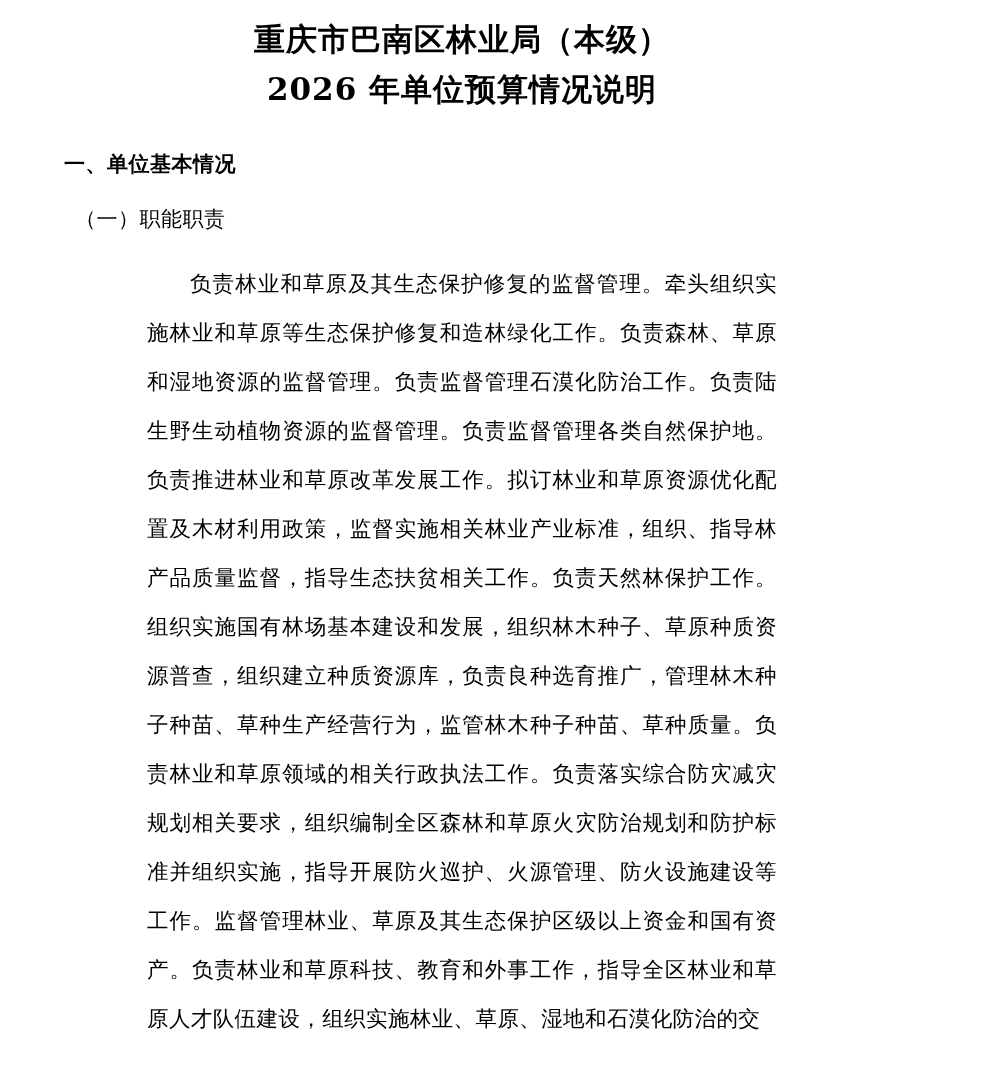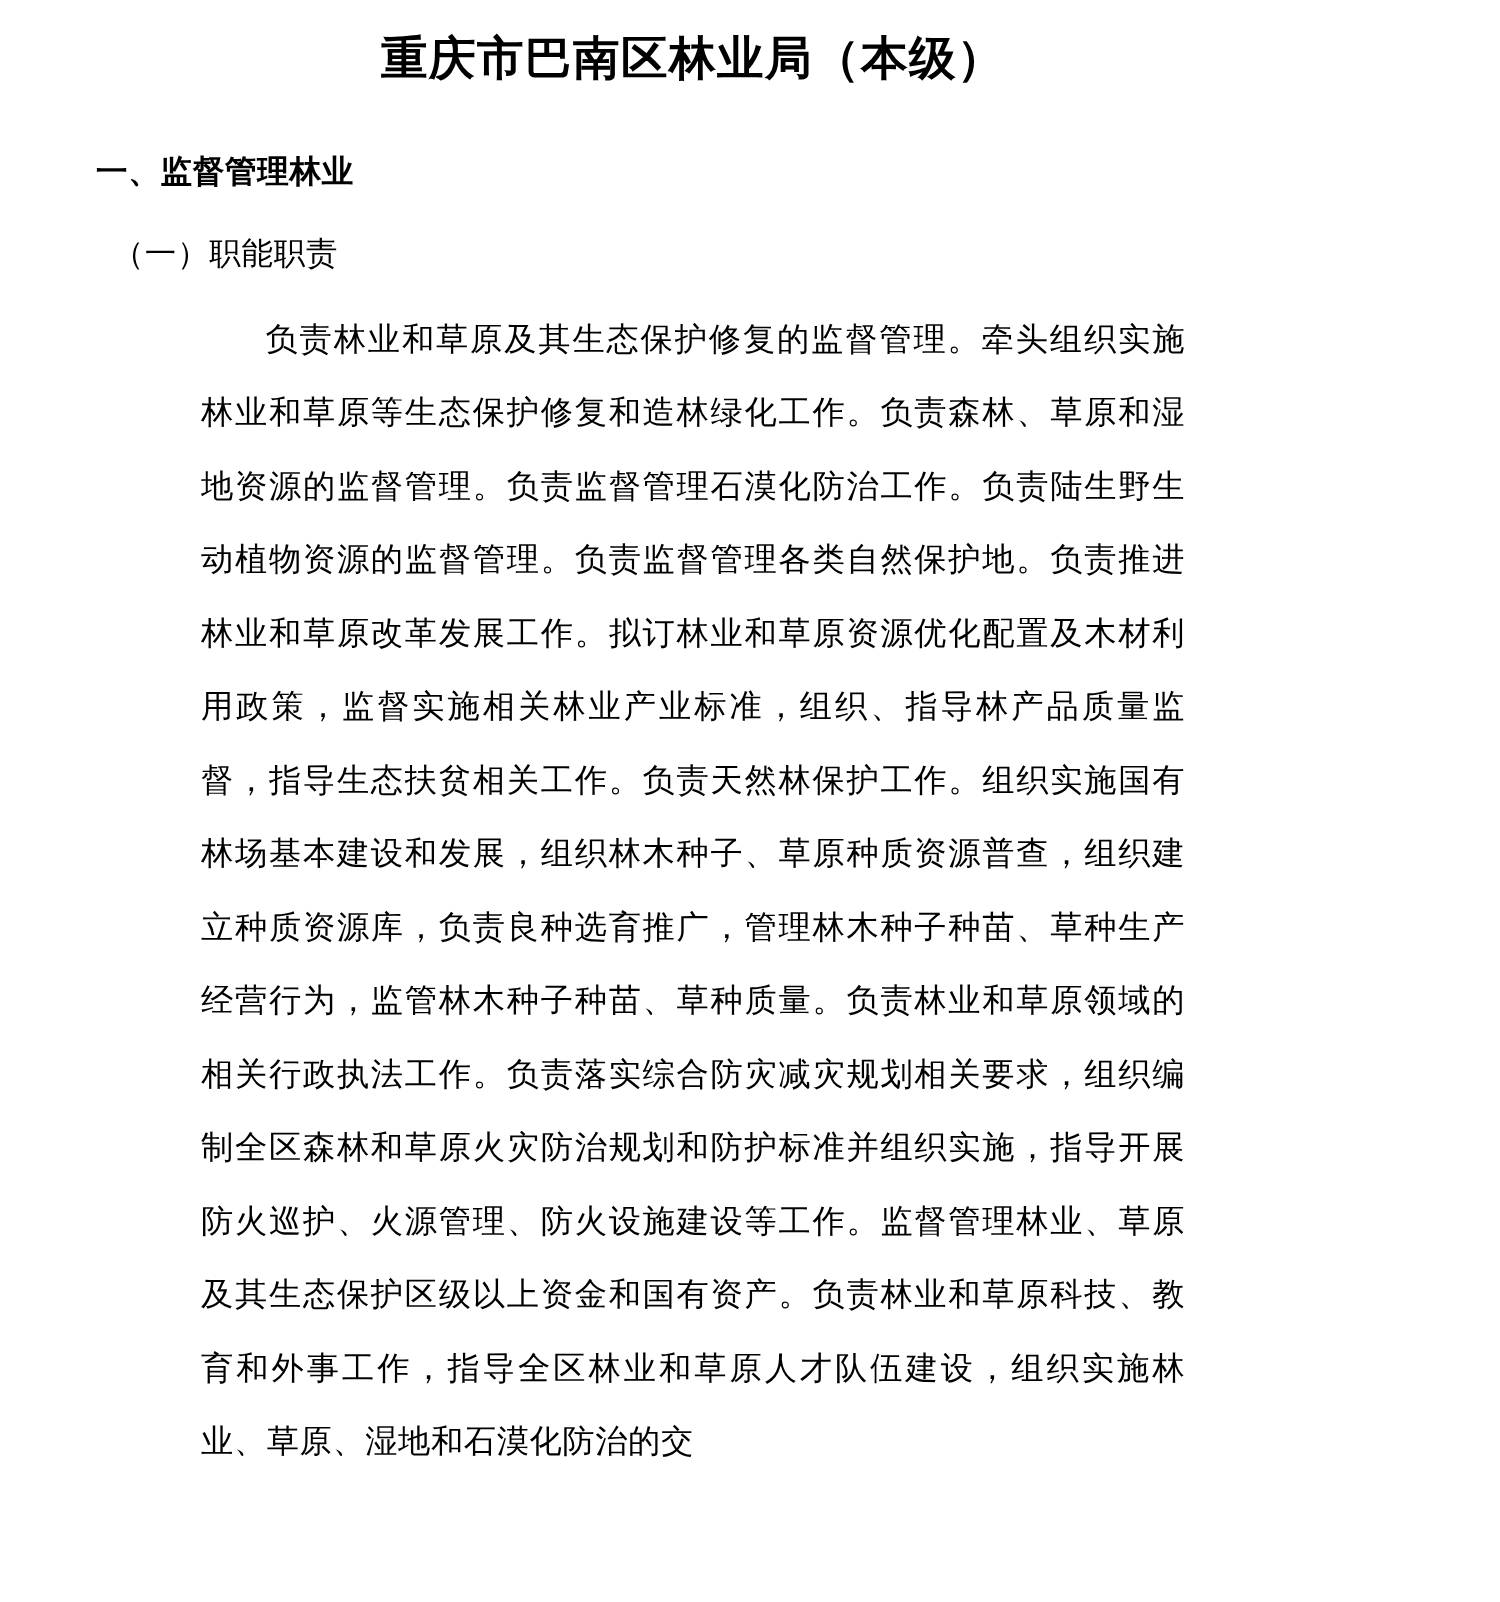--- a/index.html
+++ b/index.html
@@ -48,42 +48,43 @@
   .subsection-heading {
     font-size: 21px;
     font-weight: normal;
     margin: 11px;
     padding: 0;
     line-height: 44px;
     text-indent: 64px;
     letter-spacing: 0.5px;
   }
   .body-block {
-    margin: 5px;
+    margin: 18px;
     padding: 0 129px 0 129px;
     font-size: 21.5px;
     line-height: 49px;
     text-align: justify;
     text-justify: inter-ideograph;
     text-indent: 2em;
     letter-spacing: 0.4px;
     word-break: break-all;
   }
   .title-gap { height: 28px; }
 </style>
 </head>
 <body>
 
 <div class="page">
 
   <div class="doc-title">
     <span class="line">重庆市巴南区林业局（本级）</span>
+    <span class="line">2026 年单位预算情况说明</span>
   </div>
 
   <div class="title-gap"></div>
 
-  <h2 class="section-heading">一、监督管理林业</h2>
+  <h2 class="section-heading">一、单位基本情况</h2>
 
   <h3 class="subsection-heading">（一）职能职责</h3>
 
   <p class="body-block">负责林业和草原及其生态保护修复的监督管理。牵头组织实施林业和草原等生态保护修复和造林绿化工作。负责森林、草原和湿地资源的监督管理。负责监督管理石漠化防治工作。负责陆生野生动植物资源的监督管理。负责监督管理各类自然保护地。负责推进林业和草原改革发展工作。拟订林业和草原资源优化配置及木材利用政策，监督实施相关林业产业标准，组织、指导林产品质量监督，指导生态扶贫相关工作。负责天然林保护工作。组织实施国有林场基本建设和发展，组织林木种子、草原种质资源普查，组织建立种质资源库，负责良种选育推广，管理林木种子种苗、草种生产经营行为，监管林木种子种苗、草种质量。负责林业和草原领域的相关行政执法工作。负责落实综合防灾减灾规划相关要求，组织编制全区森林和草原火灾防治规划和防护标准并组织实施，指导开展防火巡护、火源管理、防火设施建设等工作。监督管理林业、草原及其生态保护区级以上资金和国有资产。负责林业和草原科技、教育和外事工作，指导全区林业和草原人才队伍建设，组织实施林业、草原、湿地和石漠化防治的交</p>
 
 </div>
 
 </body></html>

